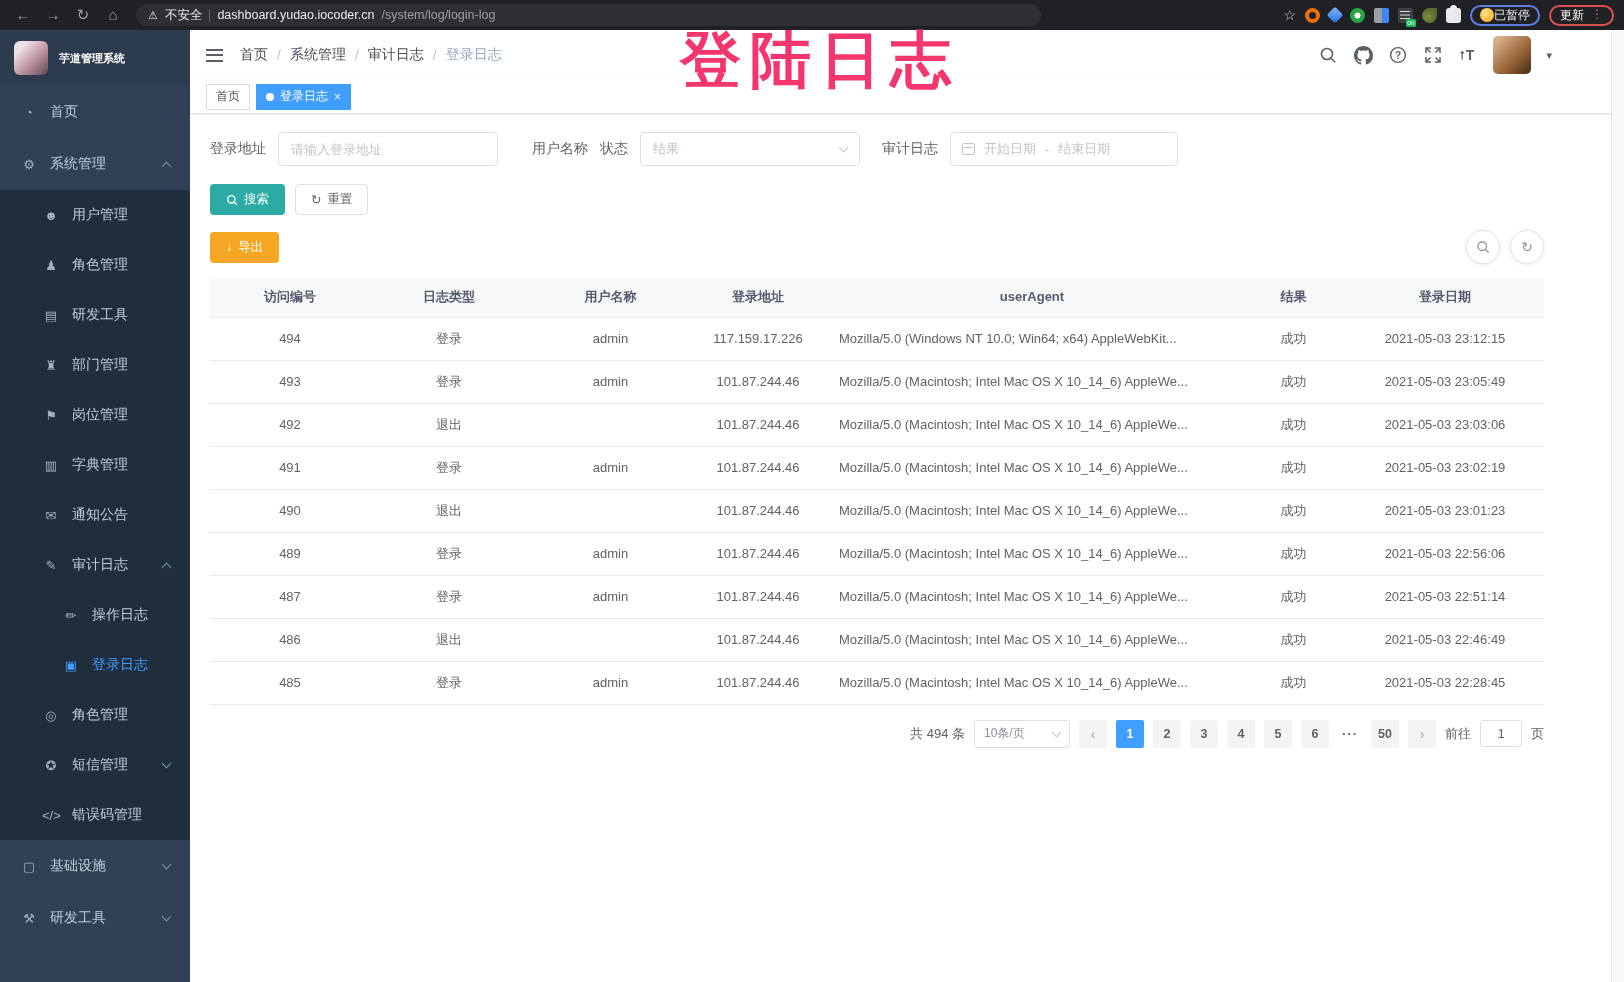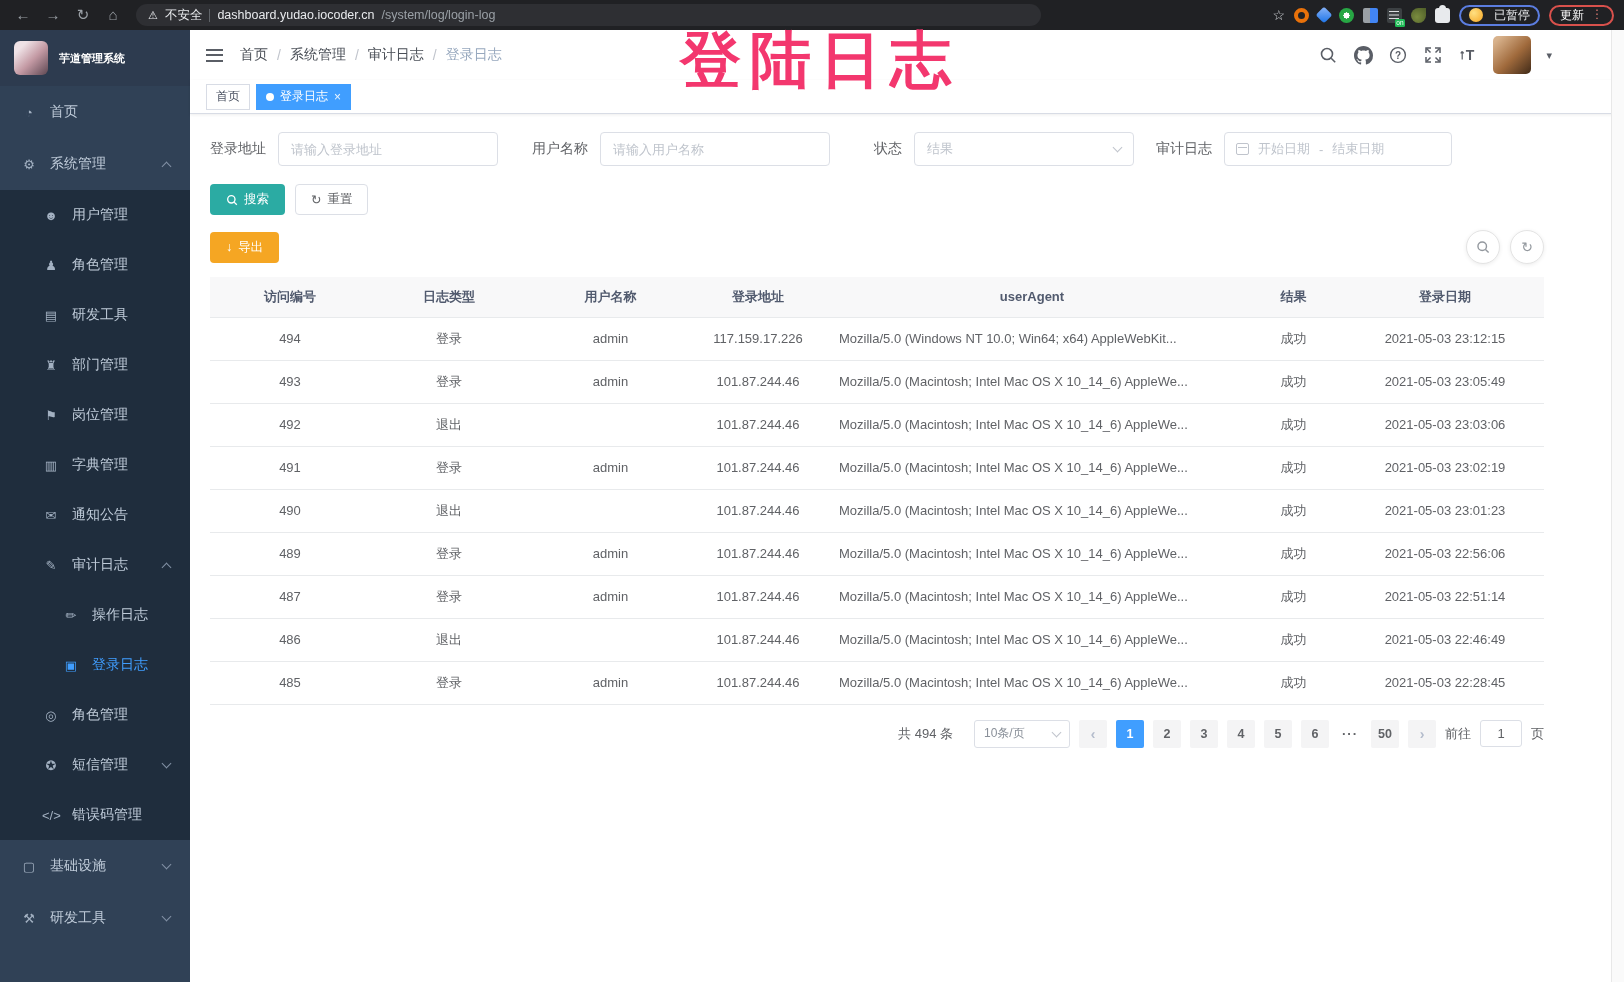--- a/index.html
+++ b/index.html
@@ -21,21 +21,21 @@
   .donut{border-radius:50%;border:4px solid #e8710a;background:transparent;}
   .gem{background:linear-gradient(135deg,#8ab4f8,#1a73e8);transform:rotate(45deg);width:12px;height:12px;}
   .greenc{border-radius:50%;background:radial-gradient(circle at 50% 50%,#fff 0 28%,#27a744 30%);}
   .grid{background:linear-gradient(90deg,#9aa0a6 50%,#4285f4 50%);border-radius:2px;}
   .liston{background:#3c4043;border-radius:2px;}
   .liston:before{content:"";position:absolute;left:2px;top:3px;width:10px;height:1.5px;background:#dadce0;box-shadow:0 3.5px 0 #dadce0,0 7px 0 #dadce0;}
   .on-badge{position:absolute;right:-3px;bottom:-4px;background:#1db954;color:#fff;font-size:6.5px;font-style:normal;padding:0 1.5px;border-radius:1.5px;line-height:8px;}
   .leaf{background:radial-gradient(circle at 40% 60%,#7a8c3f,#4d5c28);border-radius:50% 0 50% 50%;}
   .puzzle{background:#e8eaed;border-radius:3px;}
   .puzzle:before{content:"";position:absolute;left:4px;top:-3px;width:7px;height:7px;border-radius:50%;background:#e8eaed;}
-  .paused-pill{height:21px;border:2px solid #5b7de0;border-radius:12px;display:flex;align-items:center;gap:11px;padding:0 8px;color:#e8eaed;font-size:12px;cursor:pointer;text-align:right;}
+  .paused-pill{height:21px;border:2px solid #5b7de0;border-radius:12px;display:flex;align-items:center;gap:0;padding:0 8px;color:#e8eaed;font-size:12px;cursor:pointer;text-align:right;}
   .face{width:14px;height:14px;border-radius:50%;background:radial-gradient(circle at 35% 35%,#ffe082,#f6a623);display:inline-block;}
   .update-pill{height:21px;border:2px solid #d9514c;border-radius:12px;display:flex;align-items:flex-start;gap:7px;padding:0 9px;color:#fff;font-size:12px;cursor:pointer;}
   .update-dots{color:#e07b72;font-size:12px;}
 
   
   .app{display:flex;height:952px;}
   .sidebar{width:190px;background:var(--sidebar_bg,#304156);flex-shrink:0;overflow:hidden;}
   .logo-row{height:56px;display:flex;align-items:center;padding-left:14px;gap:11px;background:#2d3b4f;}
   .logo-img{width:34px;height:34px;border-radius:6px;background:linear-gradient(135deg,#efe2e6 20%,#c49aa4 55%,#5d4752);flex-shrink:0;}
   .logo-title{color:#fff;font-size:11px;font-weight:bold;white-space:nowrap;}
@@ -98,21 +98,21 @@
 
   
   table.log-table{width:100%;border-collapse:collapse;margin-top:13px;table-layout:fixed;font-size:13px;}
   .log-table th{background:#f8f8f9;color:#515a6e;font-weight:bold;height:40px;border-bottom:1px solid #e8eaec;text-align:center;overflow:hidden;white-space:nowrap;}
   .log-table td{height:43px;color:#606266;text-align:center;border-bottom:1px solid #e8eaec;padding:0 8px;overflow:hidden;white-space:nowrap;}
   .log-table td.ua{text-align:left;padding-left:16px;}
   .c0{width:160px;} .c1{width:158px;} .c2{width:165px;} .c3{width:130px;} .c4{width:418px;} .c5{width:105px;}
 
   
   .pagination{display:flex;align-items:center;justify-content:flex-end;gap:9px;margin-top:15px;font-size:13px;color:#606266;}
-  .page-size{width:96px;height:28px;border:1px solid #dcdfe6;border-radius:3px;display:flex;align-items:center;padding:0 9px;gap:6px;cursor:pointer;font-size:12px;color:#8a9099;margin-left:12px;}
+  .page-size{width:96px;height:28px;border:1px solid #dcdfe6;border-radius:3px;display:flex;align-items:center;padding:0 9px;gap:6px;cursor:pointer;font-size:12px;color:#8a9099;}
   .pg-btn{min-width:28px;height:28px;background:#f4f4f5;color:#606266;border-radius:2px;border:none;display:flex;align-items:center;justify-content:center;font-weight:bold;font-size:12.5px;cursor:pointer;font-family:inherit;}
   .pg-btn.arrow{color:#b4bccc;font-size:14px;}
   .pg-btn.active{background:var(--accent,#409eff);color:#fff;}
   .pg-ellipsis{min-width:24px;text-align:center;color:#606266;font-weight:bold;letter-spacing:1px;}
   #page-list{display:flex;gap:9px;align-items:center;}
   .goto-input{width:42px;height:27px;border:1px solid #dcdfe6;border-radius:3px;text-align:center;font-size:13px;color:#606266;outline:none;font-family:inherit;}
 
   
   .watermark{position:absolute;left:680px;top:20px;font-size:61px;font-weight:bold;color:var(--watermark,#f3376e);letter-spacing:9px;z-index:99;pointer-events:none;white-space:nowrap;}
   .right-strip{position:absolute;right:0;top:30px;width:13px;height:952px;background:#fafafa;border-left:1px solid #e8e8e8;z-index:4;}
@@ -298,21 +298,20 @@
           <span class="tag-close">×</span>
         </div>
       </div>
 
     <div class="app-container">
 
       <div class="filter-row">
         <span class="f-label">登录地址</span>
         <input class="f-input w220" placeholder="请输入登录地址" style="">
         <span class="f-label">用户名称</span>
-        <input class="f-input w230" placeholder="请输入用户名称" style="">
         <span class="f-label">状态</span>
         <div class="f-select">
           <span class="ph">结果</span>
           <span class="sel-caret"></span>
         </div>
         <span class="f-label">审计日志</span>
         <div class="f-date">
           <span class="cal"></span>
           <span class="ph">开始日期</span>
           <span class="dsep">-</span>

